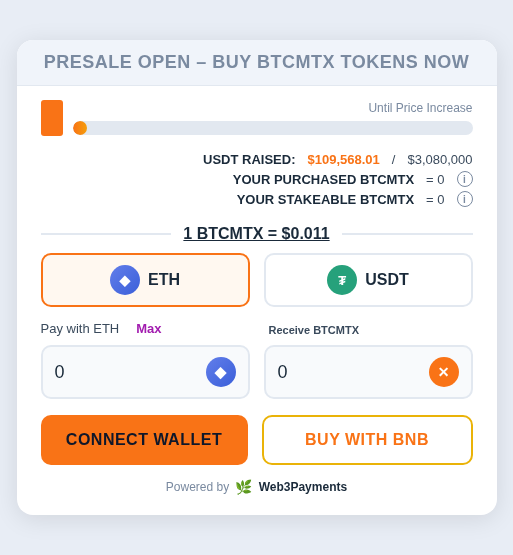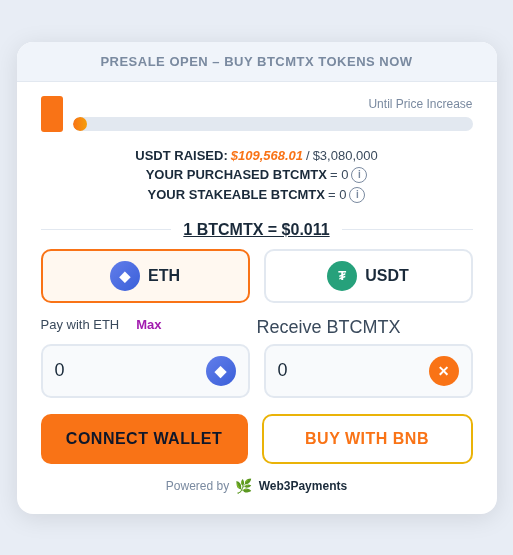--- a/index.html
+++ b/index.html
@@ -16,21 +16,21 @@
       border-radius: 16px;
       width: 480px;
       padding: 0 0 20px 0;
       box-shadow: 0 4px 24px rgba(0,0,0,0.10);
       overflow: hidden;
     }
     .banner {
       background: #f0f4fa;
       text-align: center;
       padding: 12px 16px;
-      font-size: 13px;
+      font-size: 18px;
       font-weight: 600;
       color: #7a8aa0;
       letter-spacing: 0.5px;
       border-bottom: 1px solid #e2e8f0;
     }
     .progress-section {
       padding: 14px 24px 8px 24px;
       display: flex;
       align-items: center;
       gap: 10px;
@@ -67,34 +67,33 @@
     .info-section {
       padding: 8px 24px 4px 24px;
       text-align: center;
     }
     .info-row {
       font-size: 13px;
       color: #3a4a5c;
       margin-bottom: 4px;
       display: flex;
       align-items: center;
-      justify-content: center;
-      gap: 3px;
+      justify-content: flex-end;
+      gap: 12px;
     }
     .info-row .label {
       font-weight: 700;
       color: #1a2a3a;
     }
     .info-row .value {
       color: #3a4a5c;
     }
     .info-row .value-green {
       color: #f97316;
       font-weight: 700;
-      font-style: italic;
     }
     .info-icon {
       display: inline-flex;
       align-items: center;
       justify-content: center;
       width: 16px;
       height: 16px;
       border: 1.5px solid #7a8aa0;
       border-radius: 50%;
       color: #7a8aa0;
@@ -175,23 +174,24 @@
       font-size: 13px;
       color: #3a4a5c;
       font-weight: 500;
     }
     .input-label-max {
       font-size: 13px;
       font-weight: 700;
       color: #a21caf;
     }
     .input-label-right {
-      font-size: 18px;
+      font-size: 11px;
       color: #3a4a5c;
-      font-weight: 400;
+      font-weight: 700;
+      margin-left: 12px;
     }
     .inputs-row {
       display: flex;
       gap: 14px;
       padding: 0 24px;
       margin-bottom: 16px;
     }
     .input-wrap {
       flex: 1;
       position: relative;

